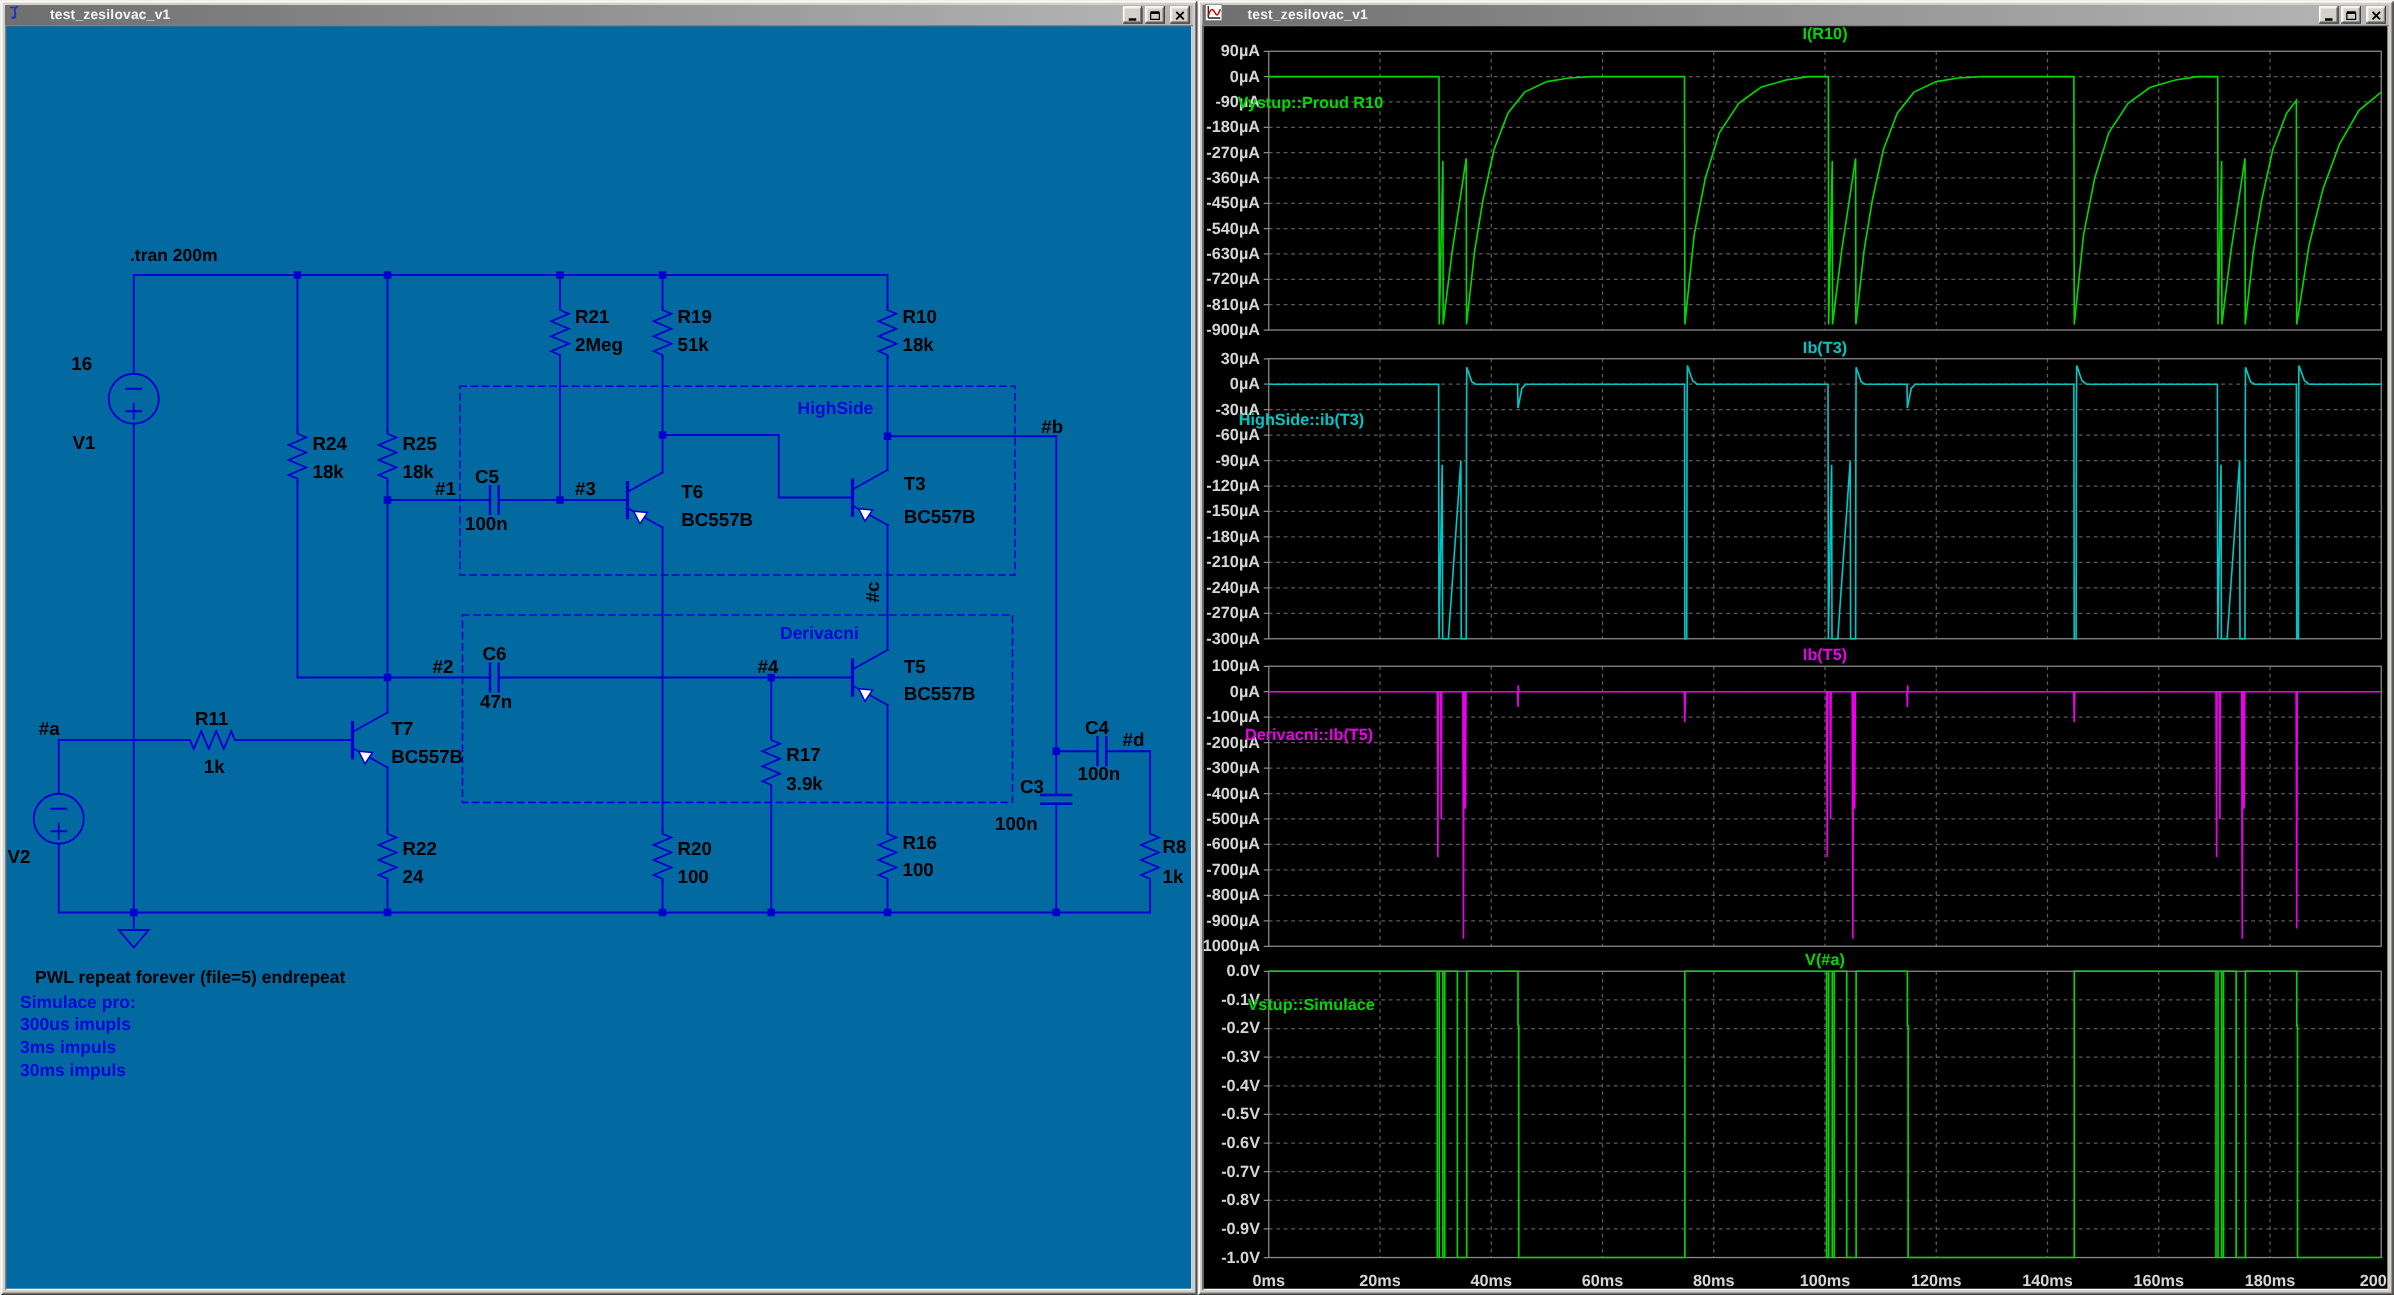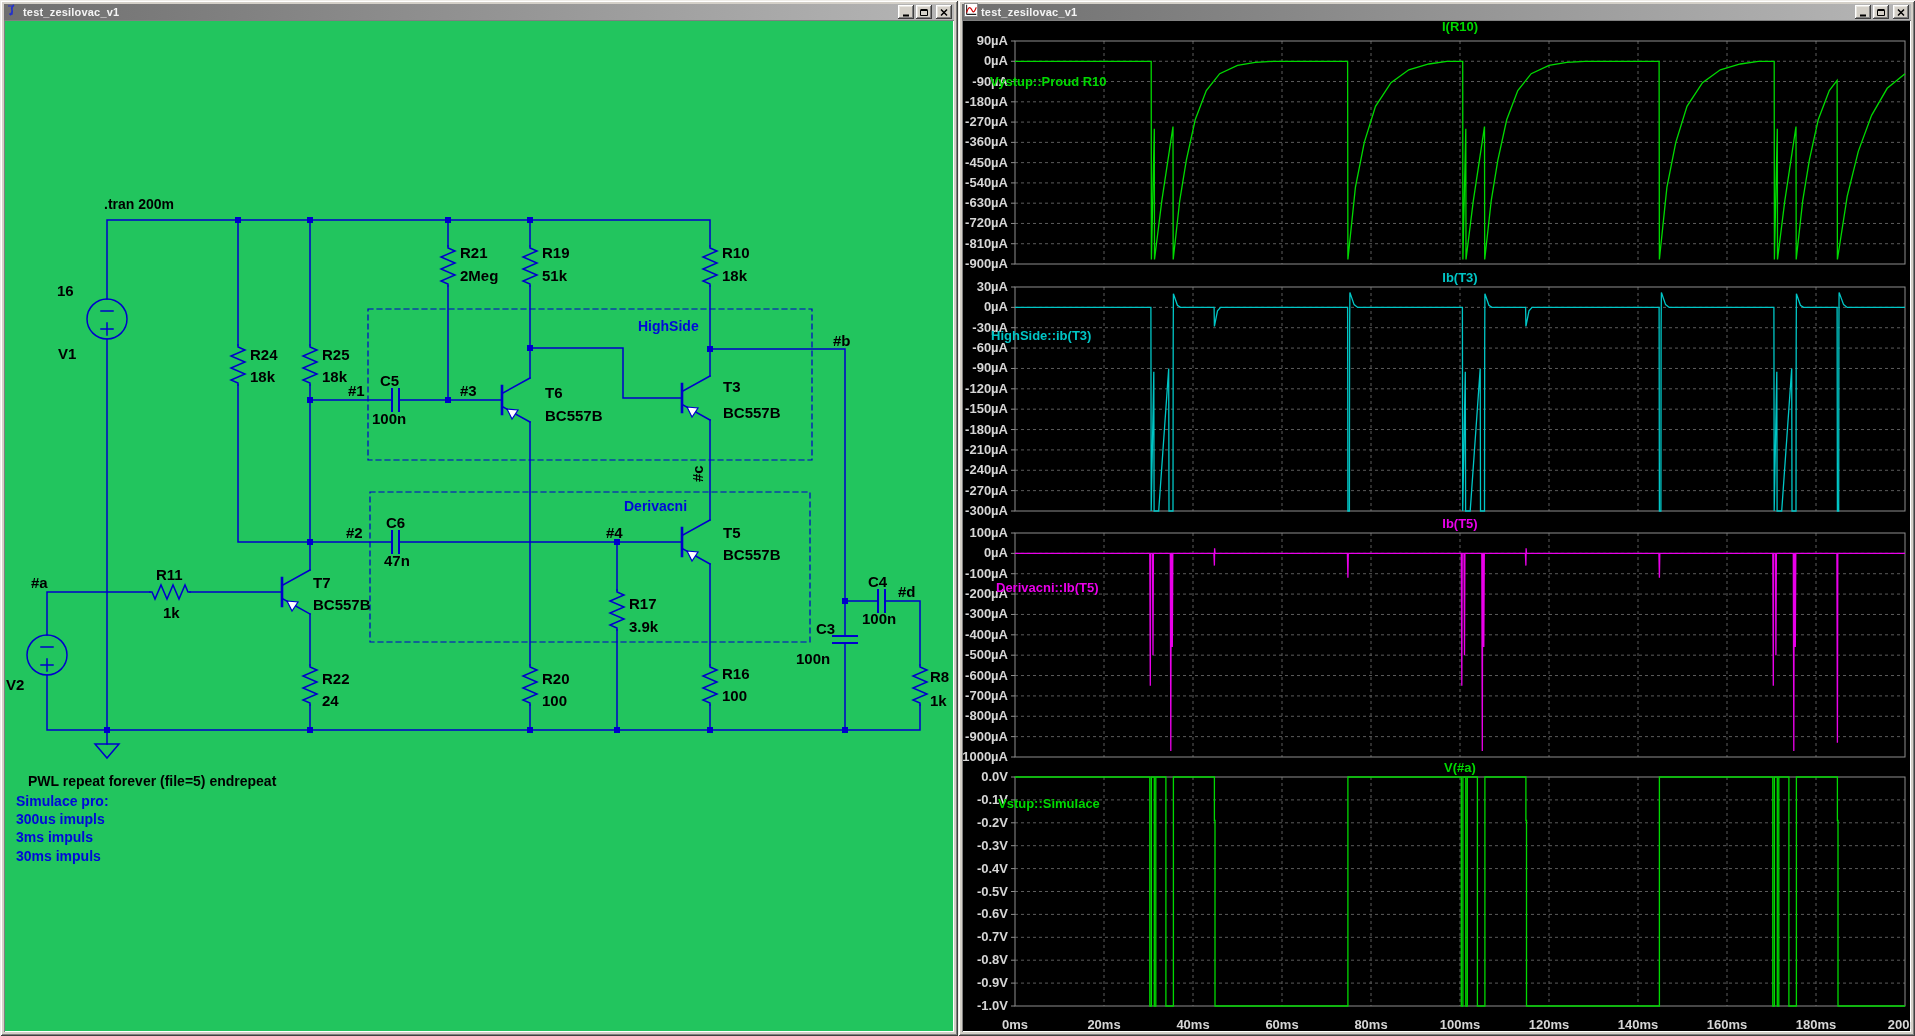--- a/index.html
+++ b/index.html
@@ -4,32 +4,32 @@
 <style>
   html,body{margin:0;padding:0;background:#000;width:1915px;height:1036px;overflow:hidden;
     font-family:"Liberation Sans",sans-serif;}
   .window{position:absolute;background:#d4d0c8;
     box-shadow:inset 1px 1px 0 #efede8, inset -1px -1px 0 #404040,
                inset 2px 2px 0 #ffffff, inset -2px -2px 0 #808080;}
   #win-left{left:0;top:0;width:958px;height:1036px;}
   #win-right{left:958px;top:0;width:957px;height:1036px;}
   .titlebar{position:absolute;left:4px;top:4px;right:4px;height:16px;
     background:linear-gradient(to right,#6f6f6f,#b6b6b6);
-    display:flex;align-items:center;gap:3px;padding:0 2px;}
+    display:flex;align-items:center;gap:20px;padding:0 2px;}
   .titlebar .ttl{color:#f4f4f4;font-size:11px;font-weight:bold;flex:1;
     white-space:nowrap;overflow:hidden;letter-spacing:.2px;}
   .winbtns{display:flex;gap:2px;}
   .wbtn{width:16px;height:14px;background:#d4d0c8;display:flex;align-items:center;justify-content:center;
     box-shadow:inset -1px -1px 0 #404040, inset 1px 1px 0 #ffffff,
                inset -2px -2px 0 #808080, inset 2px 2px 0 #e8e6e0;cursor:pointer;}
   .wbtn svg{display:block}
   .wbtn.close{margin-left:2px;}
   .content{position:absolute;left:4px;top:20px;right:4px;bottom:4px;
     box-shadow:inset 1px 1px 0 #808080, inset -1px -1px 0 #ffffff;}
-  #schem-area{background:#22c55e;}
+  #schem-area{background:#0369a1;}
   #plot-area{background:#000000;}
   svg text{font-family:"Liberation Sans",sans-serif;}
   
   .sc{font-size:15px;font-weight:bold;fill:#000000;}
   .sc14{font-size:14px;font-weight:bold;fill:#000000;}
   .scb{font-size:14px;font-weight:bold;fill:#0008d9;}
   
   .ylab{font-size:13px;font-weight:bold;fill:#d6d6d6;text-anchor:end;}
   .xlab{font-size:13px;font-weight:bold;fill:#d6d6d6;text-anchor:middle;}
   .ptitle{font-size:13px;font-weight:bold;text-anchor:middle;}

